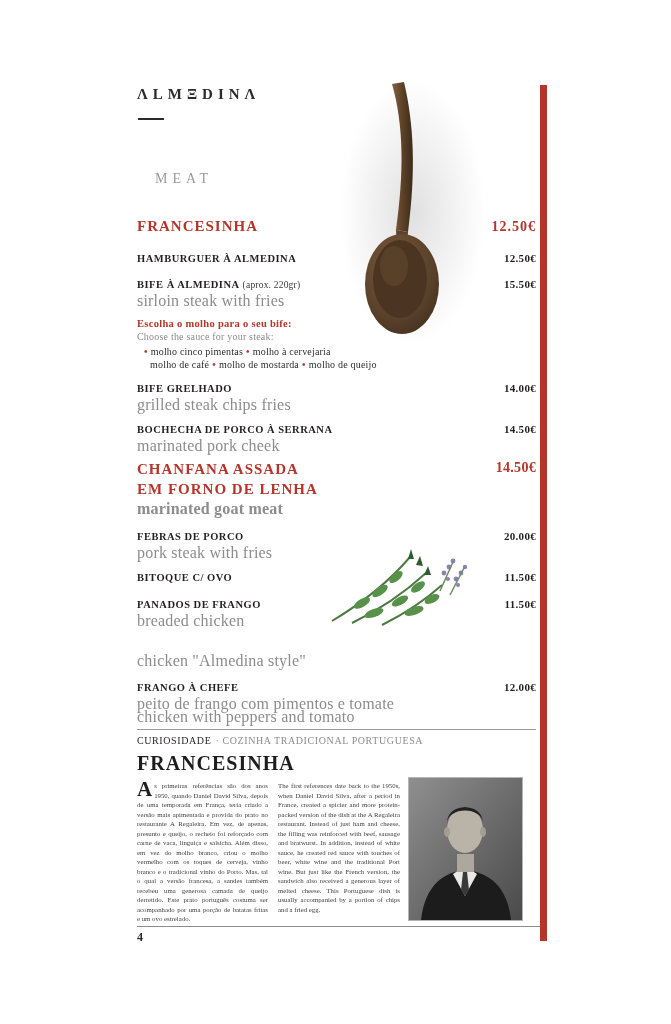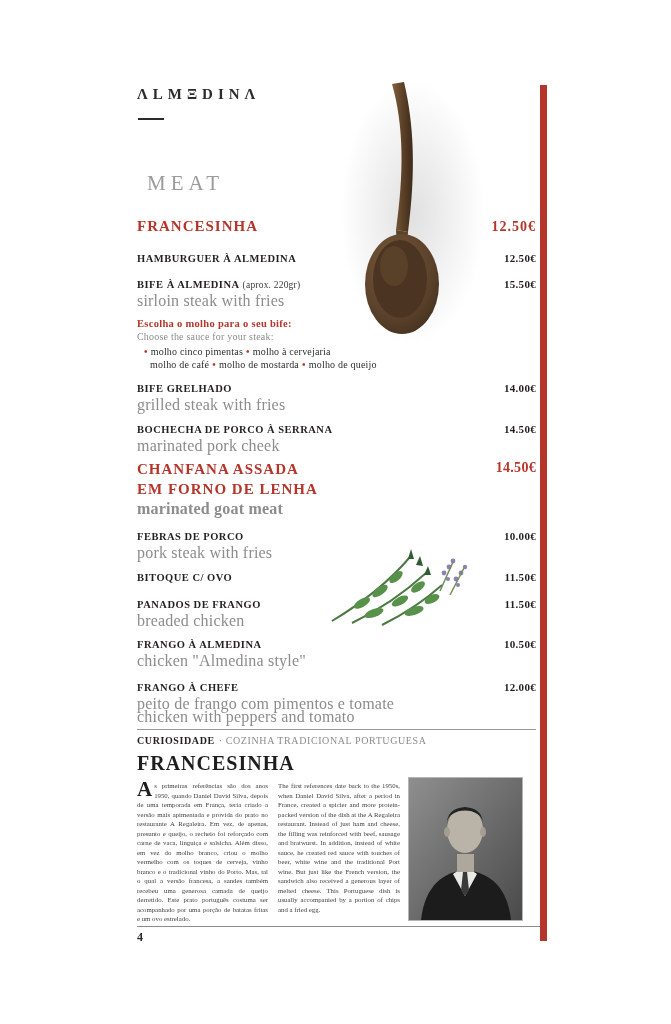--- a/index.html
+++ b/index.html
@@ -11,41 +11,41 @@
   .page{
     position:relative;width:671px;height:1024px;background:#fff;overflow:hidden;
     font-family:"Liberation Serif","DejaVu Serif",serif;color:var(--dark);padding-left:27px;
   }
   .accent-bar{position:absolute;left:540px;top:85px;width:7px;height:856px;background:var(--red);}
   .content{position:absolute;left:137px;top:0;width:399px;height:1024px;}
 
   .logo{position:absolute;top:86px;left:0;font-size:15px;font-weight:bold;letter-spacing:5px;color:#2b2b2b;}
   .logo-rule{position:absolute;top:118px;left:1px;width:26px;height:2px;background:#2b2b2b;}
   .title-pt{position:absolute;top:128px;left:0;font-size:37px;letter-spacing:3px;color:var(--red);}
-  .title-en{position:absolute;top:171px;left:10px;font-size:21px;letter-spacing:5px;color:#9b9b9b;font-family:Liberation Serif, serif;}
+  .title-en{position:absolute;top:171px;left:18px;font-size:14px;letter-spacing:5px;color:#9b9b9b;font-family:Liberation Serif, serif;}
 
   .row{position:absolute;left:0;right:0;display:flex;justify-content:space-between;align-items:baseline;}
   .row.twolines{align-items:flex-start;}
   .iname{font-weight:bold;font-size:10.5px;letter-spacing:0.5px;color:var(--dark);white-space:nowrap;}
   .inote{font-weight:normal;font-size:9.5px;letter-spacing:0.2px;color:#3a3a3a;margin-left:3px;}
   .iprice{font-weight:bold;font-size:11px;letter-spacing:0.3px;color:var(--dark);}
   .idesc{position:absolute;left:0;font-size:16px;color:var(--gray);letter-spacing:0.2px;}
   .hl .iname,.hl .iprice{color:var(--red);font-size:15px;letter-spacing:1px;}
   .hl .iprice{font-size:14px;}
   .big-name{font-weight:bold;font-size:15px;letter-spacing:1px;color:var(--red);line-height:1.3;}
   .desc-bold{font-weight:bold;color:var(--gray);}
 
   .sauce-title-pt{position:absolute;left:0;font-size:10.5px;font-weight:bold;color:var(--red);letter-spacing:0.3px;}
   .sauce-title-en{position:absolute;left:0;font-size:10px;color:var(--gray);letter-spacing:0.2px;}
   .sauce-line{position:absolute;left:0;font-size:10px;color:#2d2d2d;letter-spacing:0.2px;}
   .sauce-line .b{color:var(--red);font-weight:bold;margin:0 3px;}
 
   .divider{position:absolute;left:0;width:399px;height:1px;background:#9a9a9a;}
   .kicker{position:absolute;left:0;font-size:10px;letter-spacing:0.6px;}
-  .kicker .k1{font-weight:bold;color:var(--dark);}
+  .kicker .k1{font-weight:normal;color:var(--dark);}
   .kicker .k2{color:var(--gray);margin-left:4px;}
   .cur-heading{position:absolute;left:0;font-size:20px;font-weight:bold;letter-spacing:1px;color:#1d1d1d;}
 
   .body-col{position:absolute;font-size:6.8px;line-height:1.4;color:#3f3f3f;text-align:justify;}
   .dropcap{float:left;font-size:21px;line-height:0.85;font-weight:bold;color:#1d1d1d;padding-right:2px;}
 
   .photo-frame{position:absolute;border:1px solid #b5b5b5;background:#777;}
   .spoon-wrap{position:absolute;left:352px;top:82px;width:118px;height:258px;}
   .spoon-shadow{position:absolute;left:340px;top:80px;width:145px;height:265px;
     background:radial-gradient(closest-side,rgba(0,0,0,0.12),rgba(0,0,0,0.0));}
@@ -151,58 +151,54 @@
       <span class="b">•</span><span>molho cinco pimentas</span><span class="b">•</span><span>molho à cervejaria</span>
     </div>
     <div class="sauce-line" style="top:359px;left:13px">
       <span>molho de café</span><span class="b">•</span><span>molho de mostarda</span><span class="b">•</span><span>molho de queijo</span>
     </div>
 
     <div class="row" style="top:382px">
       <span class="iname">BIFE GRELHADO</span>
       <span class="iprice">14.00€</span>
     </div>
-    <div class="idesc" style="top:396px">grilled steak with fries</div>
+    <div class="idesc" style="top:396px">grilled steak chips fries</div>
 
     <div class="row" style="top:423px">
       <span class="iname">BOCHECHA DE PORCO À SERRANA</span>
       <span class="iprice">14.50€</span>
     </div>
     <div class="idesc" style="top:437px">marinated pork cheek</div>
 
     <div class="row twolines" style="top:460px">
       <span class="big-name">
         <span>CHANFANA ASSADA</span><br>
         <span>EM FORNO DE LENHA</span>
       </span>
       <span class="iprice" style="color:var(--red);font-size:14px">14.50€</span>
     </div>
     <div class="idesc desc-bold" style="top:500px">marinated goat meat</div>
 
     <div class="row" style="top:530px">
       <span class="iname">FEBRAS DE PORCO</span>
-      <span class="iprice">10.00€</span>
+      <span class="iprice">20.00€</span>
     </div>
     <div class="idesc" style="top:544px">pork steak with fries</div>
 
     <div class="row" style="top:571px">
       <span class="iname">BITOQUE C/ OVO</span>
       <span class="iprice">11.50€</span>
     </div>
 
     <div class="row" style="top:598px">
       <span class="iname">PANADOS DE FRANGO</span>
       <span class="iprice">11.50€</span>
     </div>
     <div class="idesc" style="top:612px">breaded chicken</div>
 
-    <div class="row" style="top:638px">
-      <span class="iname">FRANGO À ALMEDINA</span>
-      <span class="iprice">10.50€</span>
-    </div>
     <div class="idesc" style="top:652px">chicken "Almedina style"</div>
 
     <div class="row" style="top:681px">
       <span class="iname">FRANGO À CHEFE</span>
       <span class="iprice">12.00€</span>
     </div>
     <div class="idesc" style="top:695px">peito de frango com pimentos e tomate</div>
     <div class="idesc" style="top:708px">chicken with peppers and tomato</div>
 
     <div class="divider" style="top:729px"></div>

